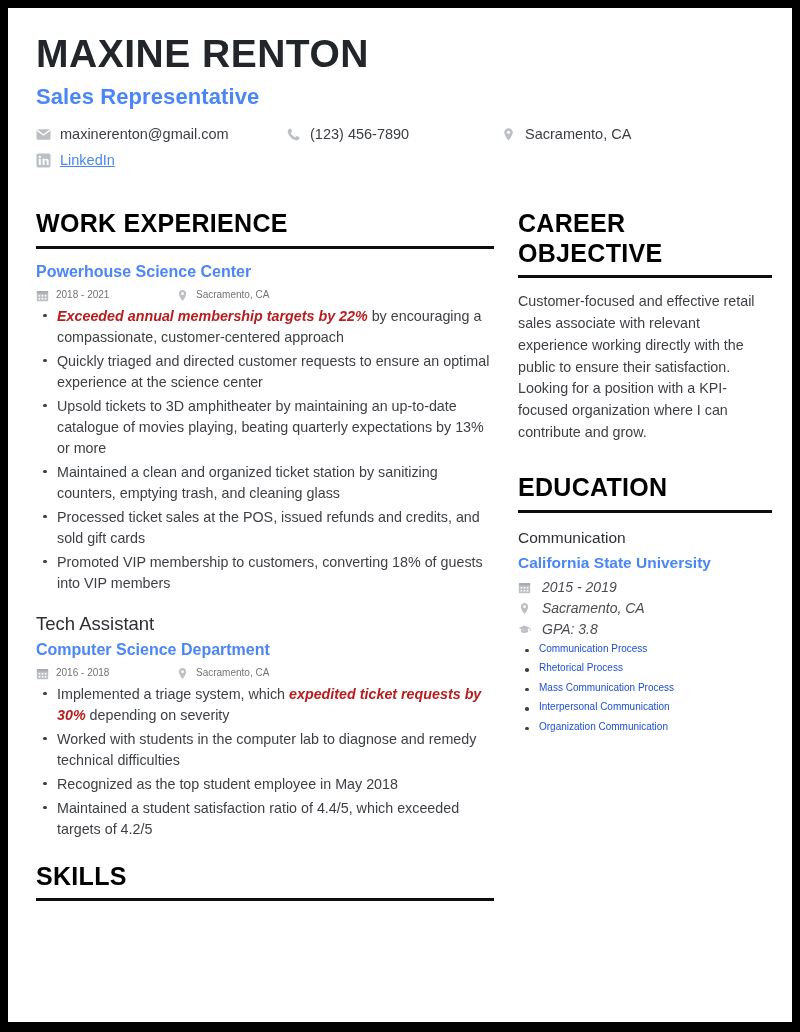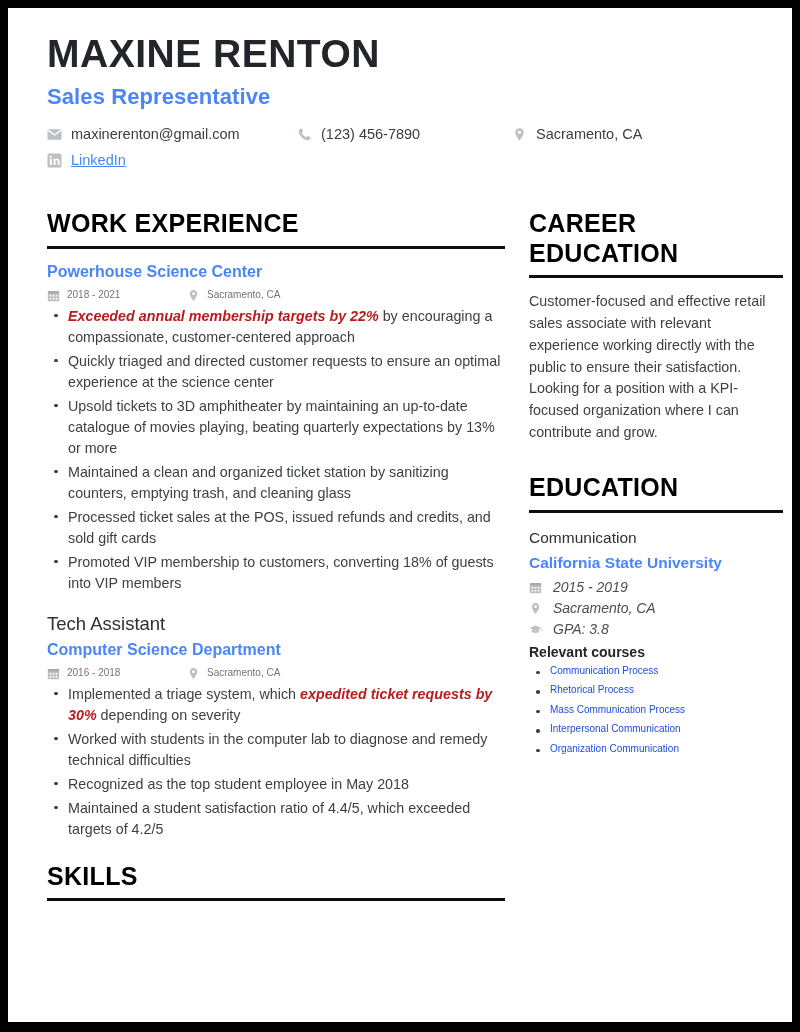--- a/index.html
+++ b/index.html
@@ -9,21 +9,21 @@
     font-family:"Liberation Sans", sans-serif;
     -webkit-font-smoothing:antialiased;
   }
   .page {
     position:absolute;
     left:8px; top:8px;
     width:784px; height:1014px;
     background:#ffffff;
     overflow:hidden;
   }
-  .inner { padding:24px 20px 0 39px; }
+  .inner { padding:24px 20px 0 28px; }
 
   
   .name {
     font-size:39px;
     font-weight:bold;
     letter-spacing:0.5px;
     color:#22252a;
     line-height:1.12;
   }
   .jobtitle {
@@ -317,21 +317,21 @@
         <div class="rule"></div>
       </div>
 
     </div>
 
     <div class="gap"></div>
 
     <div class="right">
 
       <div>
-        <div class="sec-title">CAREER EDUCATION</div>
+        <div class="sec-title">CAREER OBJECTIVE</div>
         <div class="rule"></div>
         <div class="obj-text">Customer-focused and effective retail sales associate with relevant experience working directly with the public to ensure their satisfaction. Looking for a position with a KPI-focused organization where I can contribute and grow.</div>
       </div>
 
       <div class="edu-block">
         <div class="sec-title">EDUCATION</div>
         <div class="rule"></div>
 
         <div class="degree">Communication</div>
         <div class="school">California State University</div>
@@ -366,21 +366,20 @@
               <svg width="13" height="13" viewBox="0 0 16 16">
                     <path d="M8 3 L15.2 6.1 L8 9.2 L0.8 6.1 Z" fill="#bcc0c4"></path>
                     <path d="M3.6 7.3 v3.0 c0 1.2 2.0 2.1 4.4 2.1 c2.4 0 4.4-0.9 4.4-2.1 v-3.0 L8 9.6 Z" fill="#bcc0c4"></path>
                     <rect x="14.5" y="6.1" width="0.9" height="4" rx="0.45" fill="#bcc0c4"></rect>
                   </svg>
             </span>
             <span>GPA: 3.8</span>
           </div>
         </div>
 
-        <div class="rc-title">Relevant courses</div>
         <ul class="bul rc">
           <li>Communication Process</li>
           <li>Rhetorical Process</li>
           <li>Mass Communication Process</li>
           <li>Interpersonal Communication</li>
           <li>Organization Communication</li>
         </ul>
       </div>
 
     </div>

